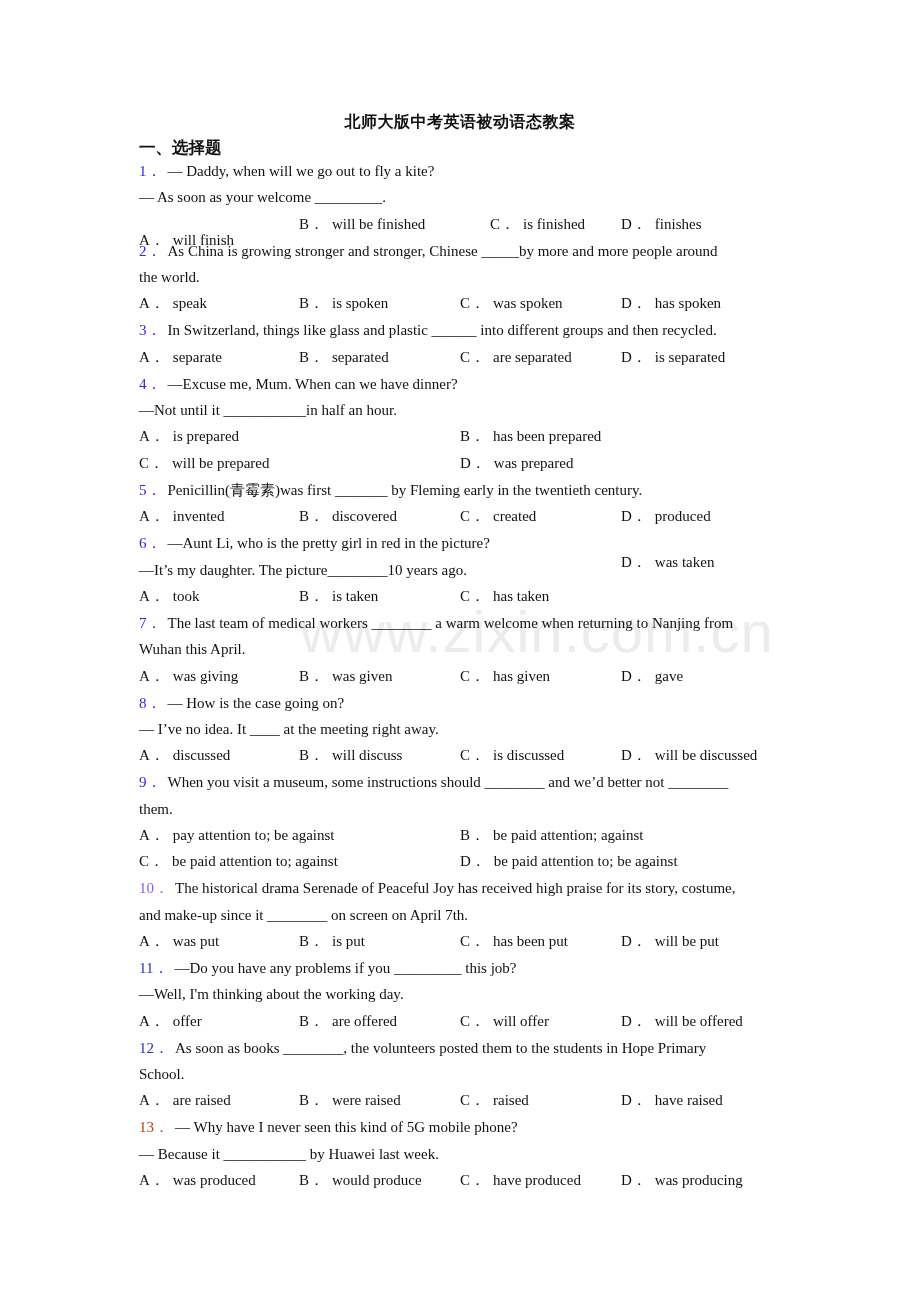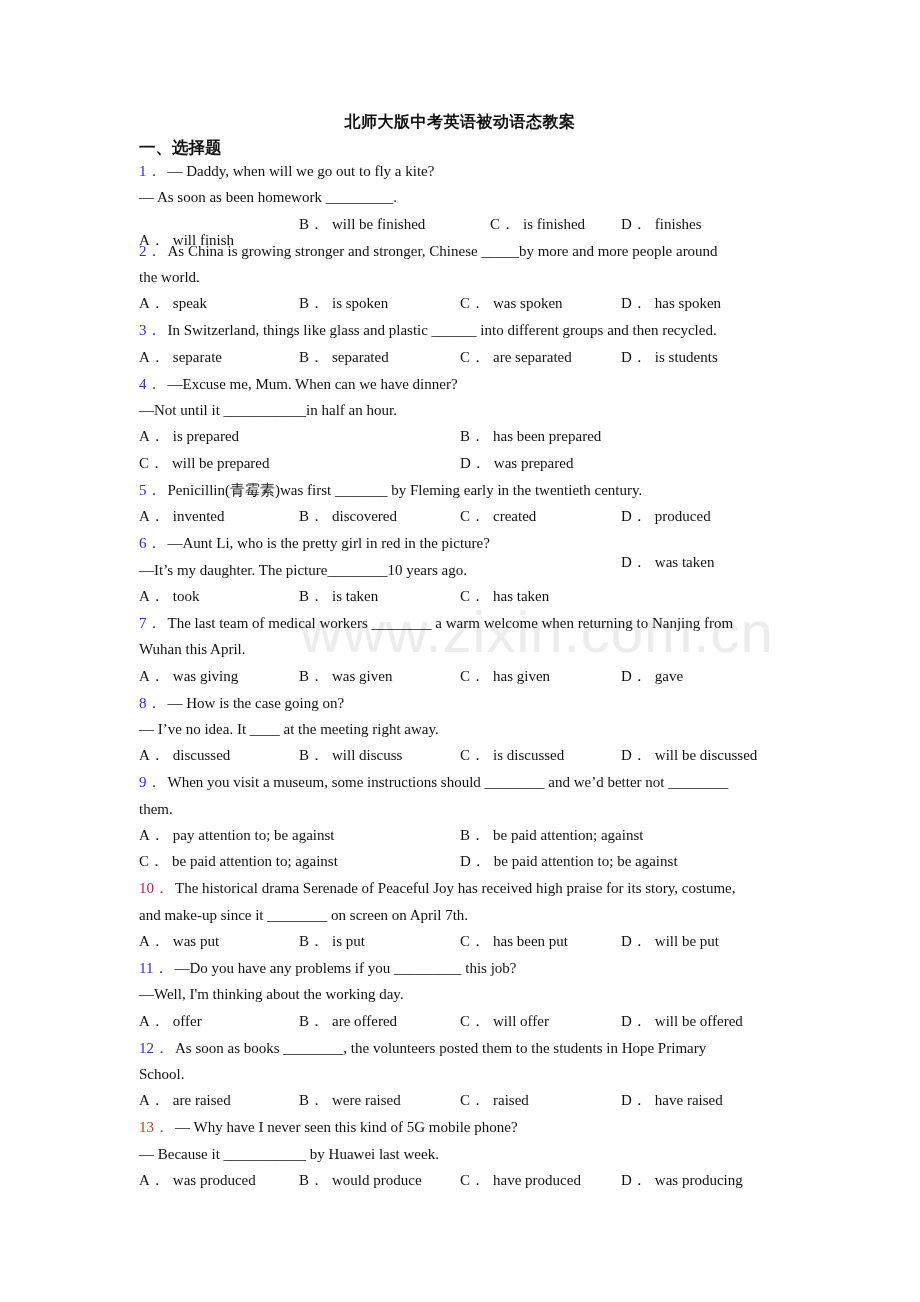--- a/index.html
+++ b/index.html
@@ -34,40 +34,40 @@
 </head>
 <body>
 
 <div class="page">
   <div class="title">北师大版中考英语被动语态教案</div>
   <div class="section">一、选择题</div>
   <div class="watermark">www.zixin.com.cn</div>
   <div id="questions">
       <div>
         <div class="line" style="top: 161px;"><span class="num" style="color: rgb(42, 42, 216);">1．</span><span>— Daddy, when will we go out to fly a kite?</span></div>
-        <div class="line" style="top: 187.3px;"><span>— As soon as been homework _________.</span></div>
+        <div class="line" style="top: 187.3px;"><span>— As soon as your welcome _________.</span></div>
         <div class="line opt" style="left: 139px; width: auto; top: 230px;"><span class="k">A．</span><span>will finish</span></div>
         <div class="line opt" style="left: 299px; width: auto; top: 213.6px;"><span class="k">B．</span><span>will be finished</span></div>
         <div class="line opt" style="left: 460px; width: auto; top: 213.6px; margin-left: 30px;"><span class="k">C．</span><span>is finished</span></div>
         <div class="line opt" style="left: 621px; width: auto; top: 213.6px;"><span class="k">D．</span><span>finishes</span></div>
       </div>
       <div>
         <div class="line" style="top: 240.7px;"><span class="num" style="color: rgb(42, 42, 216);">2．</span><span>As China is growing stronger and stronger, Chinese _____by more and more people around</span></div>
         <div class="line" style="top: 267px;"><span>the world.</span></div>
         <div class="line opt" style="left: 139px; width: auto; top: 293.3px;"><span class="k">A．</span><span>speak</span></div>
         <div class="line opt" style="left: 299px; width: auto; top: 293.3px;"><span class="k">B．</span><span>is spoken</span></div>
         <div class="line opt" style="left: 460px; width: auto; top: 293.3px;"><span class="k">C．</span><span>was spoken</span></div>
         <div class="line opt" style="left: 621px; width: auto; top: 293.3px;"><span class="k">D．</span><span>has spoken</span></div>
       </div>
       <div>
         <div class="line" style="top: 320.4px;"><span class="num" style="color: rgb(42, 42, 216);">3．</span><span>In Switzerland, things like glass and plastic ______ into different groups and then recycled.</span></div>
         <div class="line opt" style="left: 139px; width: auto; top: 346.7px;"><span class="k">A．</span><span>separate</span></div>
         <div class="line opt" style="left: 299px; width: auto; top: 346.7px;"><span class="k">B．</span><span>separated</span></div>
         <div class="line opt" style="left: 460px; width: auto; top: 346.7px;"><span class="k">C．</span><span>are separated</span></div>
-        <div class="line opt" style="left: 621px; width: auto; top: 346.7px;"><span class="k">D．</span><span>is students</span></div>
+        <div class="line opt" style="left: 621px; width: auto; top: 346.7px;"><span class="k">D．</span><span>is separated</span></div>
       </div>
       <div>
         <div class="line" style="top: 373.8px;"><span class="num" style="color: rgb(42, 42, 216);">4．</span><span>—Excuse me, Mum. When can we have dinner?</span></div>
         <div class="line" style="top: 400.1px;"><span>—Not until it ___________in half an hour.</span></div>
         <div class="line opt" style="left: 139px; width: auto; top: 426.4px;"><span class="k">A．</span><span>is prepared</span></div>
         <div class="line opt" style="left: 460px; width: auto; top: 426.4px;"><span class="k">B．</span><span>has been prepared</span></div>
         <div class="line opt" style="left: 139px; width: auto; top: 452.7px;"><span class="k">C．</span><span>will be prepared</span></div>
         <div class="line opt" style="left: 460px; width: auto; top: 452.7px;"><span class="k">D．</span><span>was prepared</span></div>
       </div>
       <div>
@@ -103,21 +103,21 @@
       </div>
       <div>
         <div class="line" style="top: 772.3px;"><span class="num" style="color: rgb(42, 42, 216);">9．</span><span>When you visit a museum, some instructions should ________ and we’d better not ________</span></div>
         <div class="line" style="top: 798.6px;"><span>them.</span></div>
         <div class="line opt" style="left: 139px; width: auto; top: 824.9px;"><span class="k">A．</span><span>pay attention to; be against</span></div>
         <div class="line opt" style="left: 460px; width: auto; top: 824.9px;"><span class="k">B．</span><span>be paid attention; against</span></div>
         <div class="line opt" style="left: 139px; width: auto; top: 851.2px;"><span class="k">C．</span><span>be paid attention to; against</span></div>
         <div class="line opt" style="left: 460px; width: auto; top: 851.2px;"><span class="k">D．</span><span>be paid attention to; be against</span></div>
       </div>
       <div>
-        <div class="line" style="top: 878.3px;"><span class="num" style="color: #be185d;">10．</span><span>The historical drama Serenade of Peaceful Joy has received high praise for its story, costume,</span></div>
+        <div class="line" style="top: 878.3px;"><span class="num" style="color: #8b5cf6;">10．</span><span>The historical drama Serenade of Peaceful Joy has received high praise for its story, costume,</span></div>
         <div class="line" style="top: 904.6px;"><span>and make-up since it ________ on screen on April 7th.</span></div>
         <div class="line opt" style="left: 139px; width: auto; top: 930.9px;"><span class="k">A．</span><span>was put</span></div>
         <div class="line opt" style="left: 299px; width: auto; top: 930.9px;"><span class="k">B．</span><span>is put</span></div>
         <div class="line opt" style="left: 460px; width: auto; top: 930.9px;"><span class="k">C．</span><span>has been put</span></div>
         <div class="line opt" style="left: 621px; width: auto; top: 930.9px;"><span class="k">D．</span><span>will be put</span></div>
       </div>
       <div>
         <div class="line" style="top: 958px;"><span class="num" style="color: rgb(42, 42, 216);">11．</span><span>—Do you have any problems if you _________ this job?</span></div>
         <div class="line" style="top: 984.3px;"><span>—Well, I'm thinking about the working day.</span></div>
         <div class="line opt" style="left: 139px; width: auto; top: 1010.6px;"><span class="k">A．</span><span>offer</span></div>

